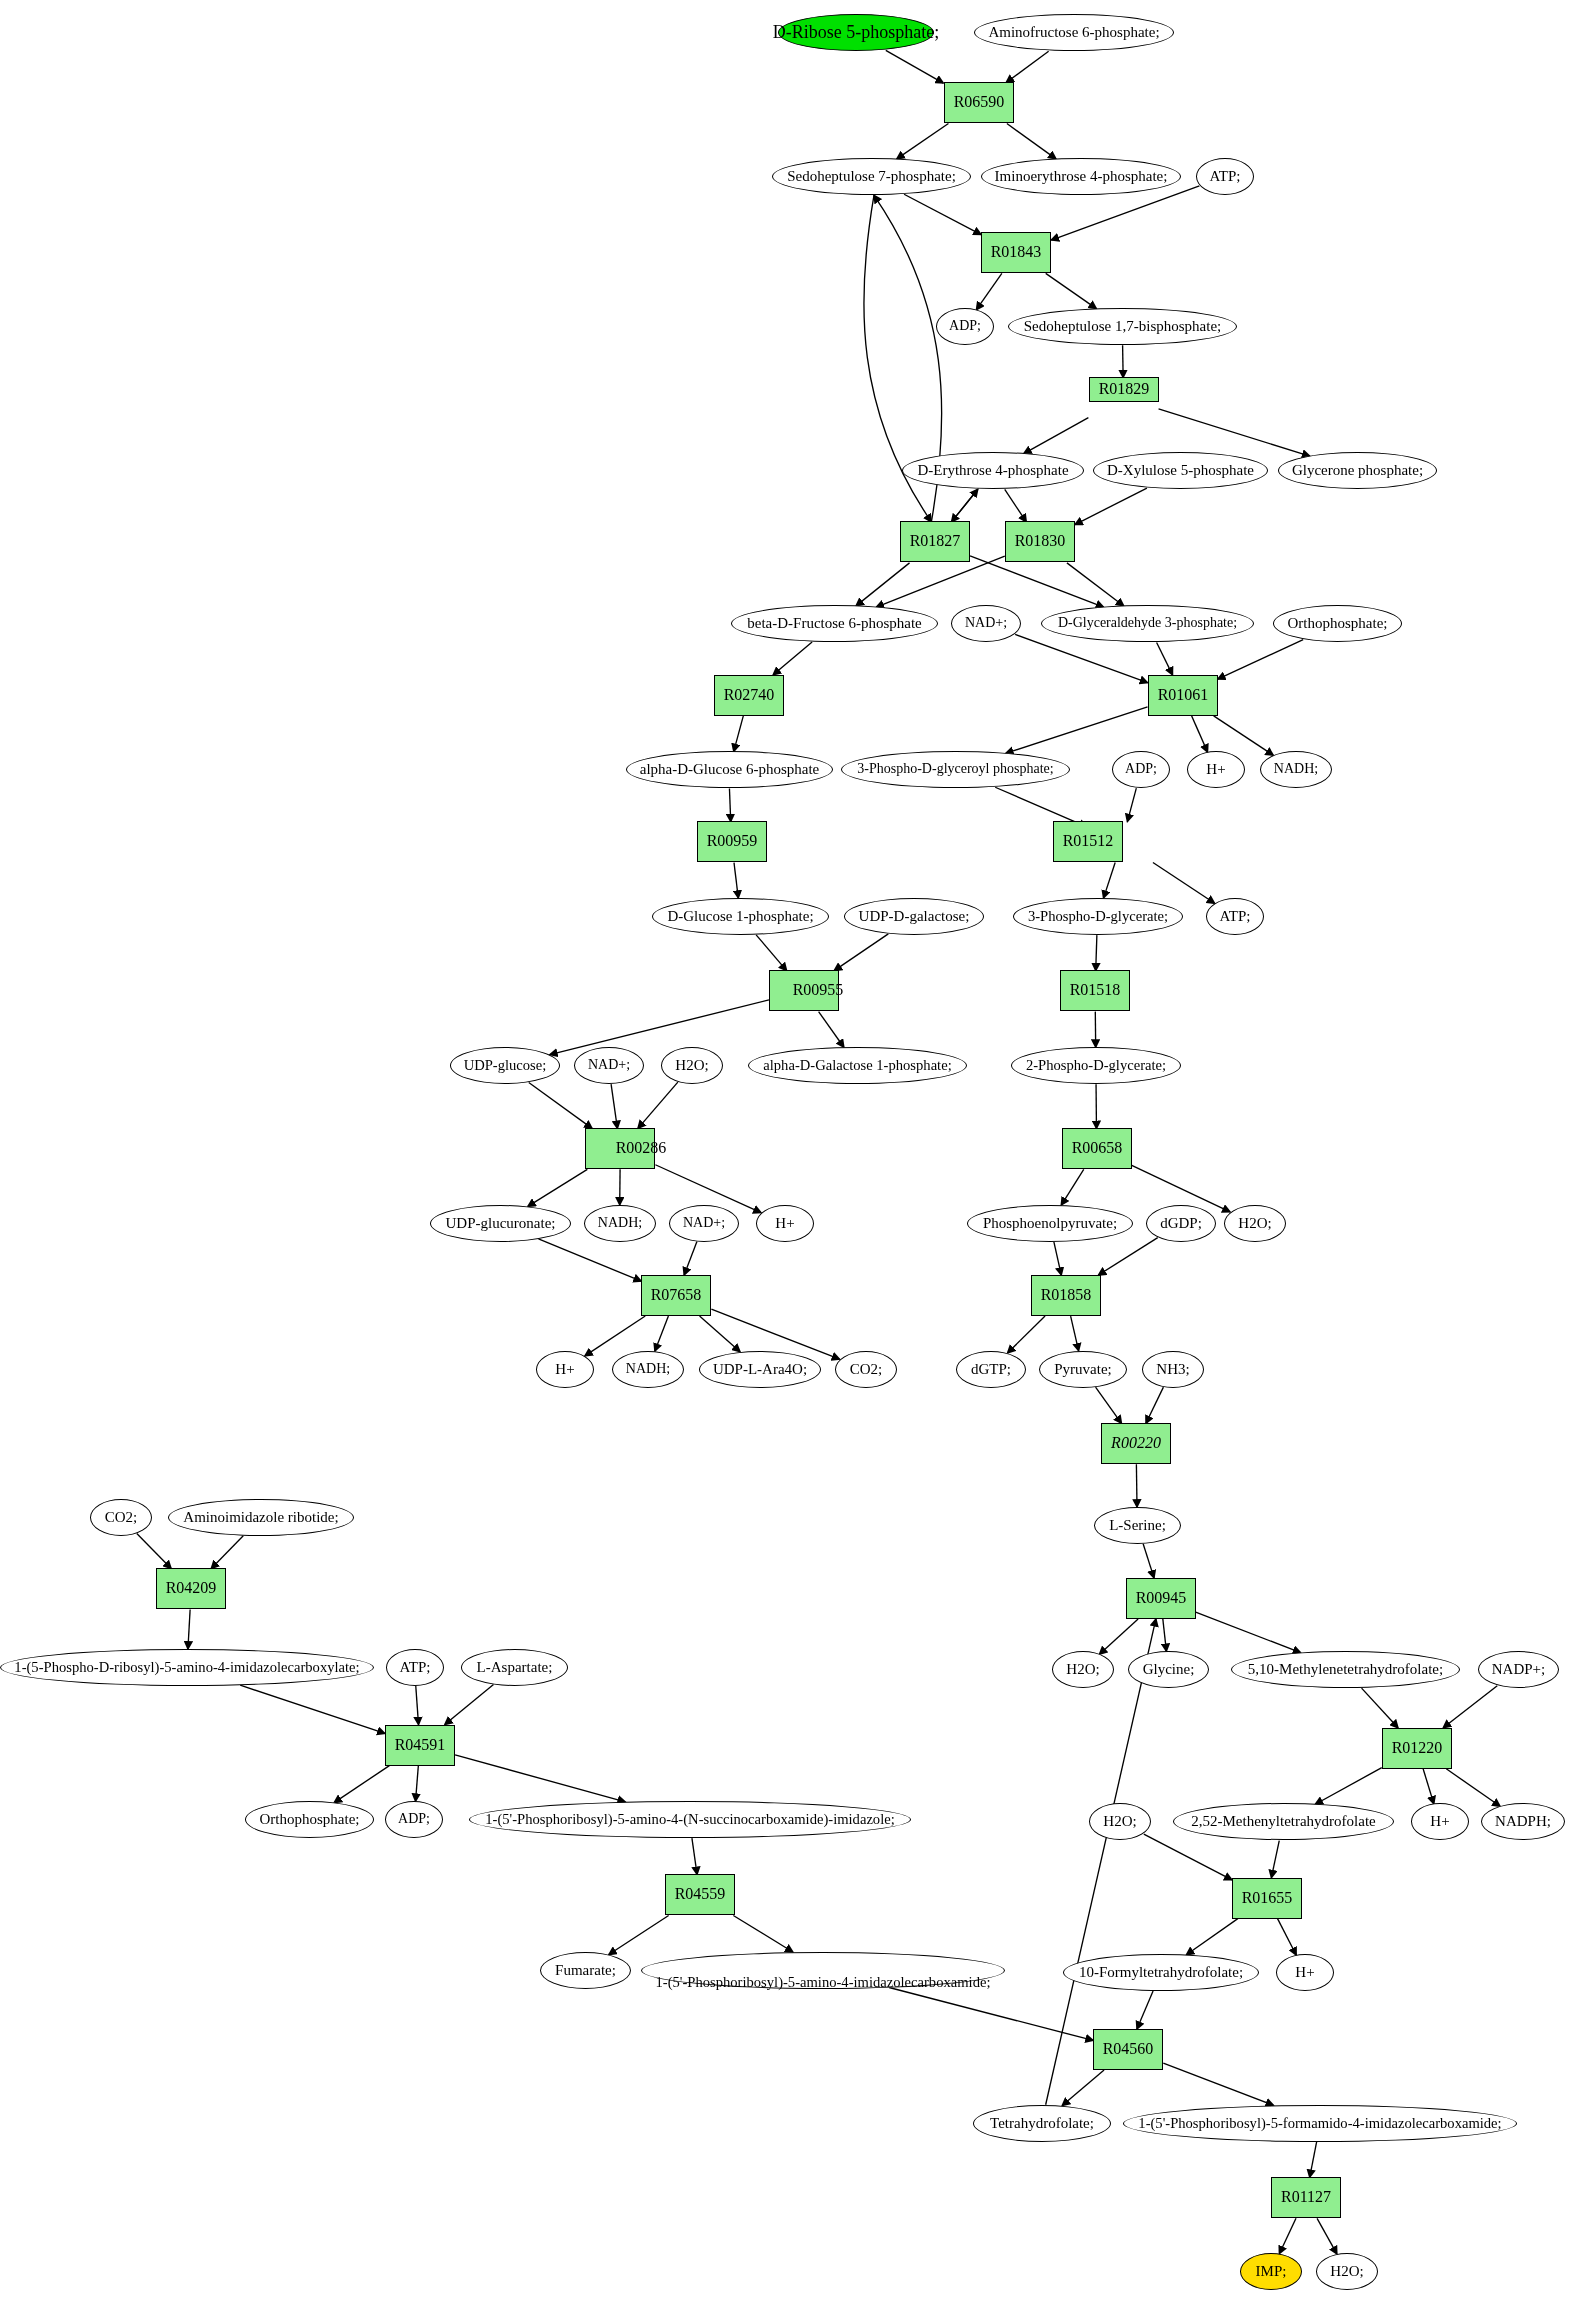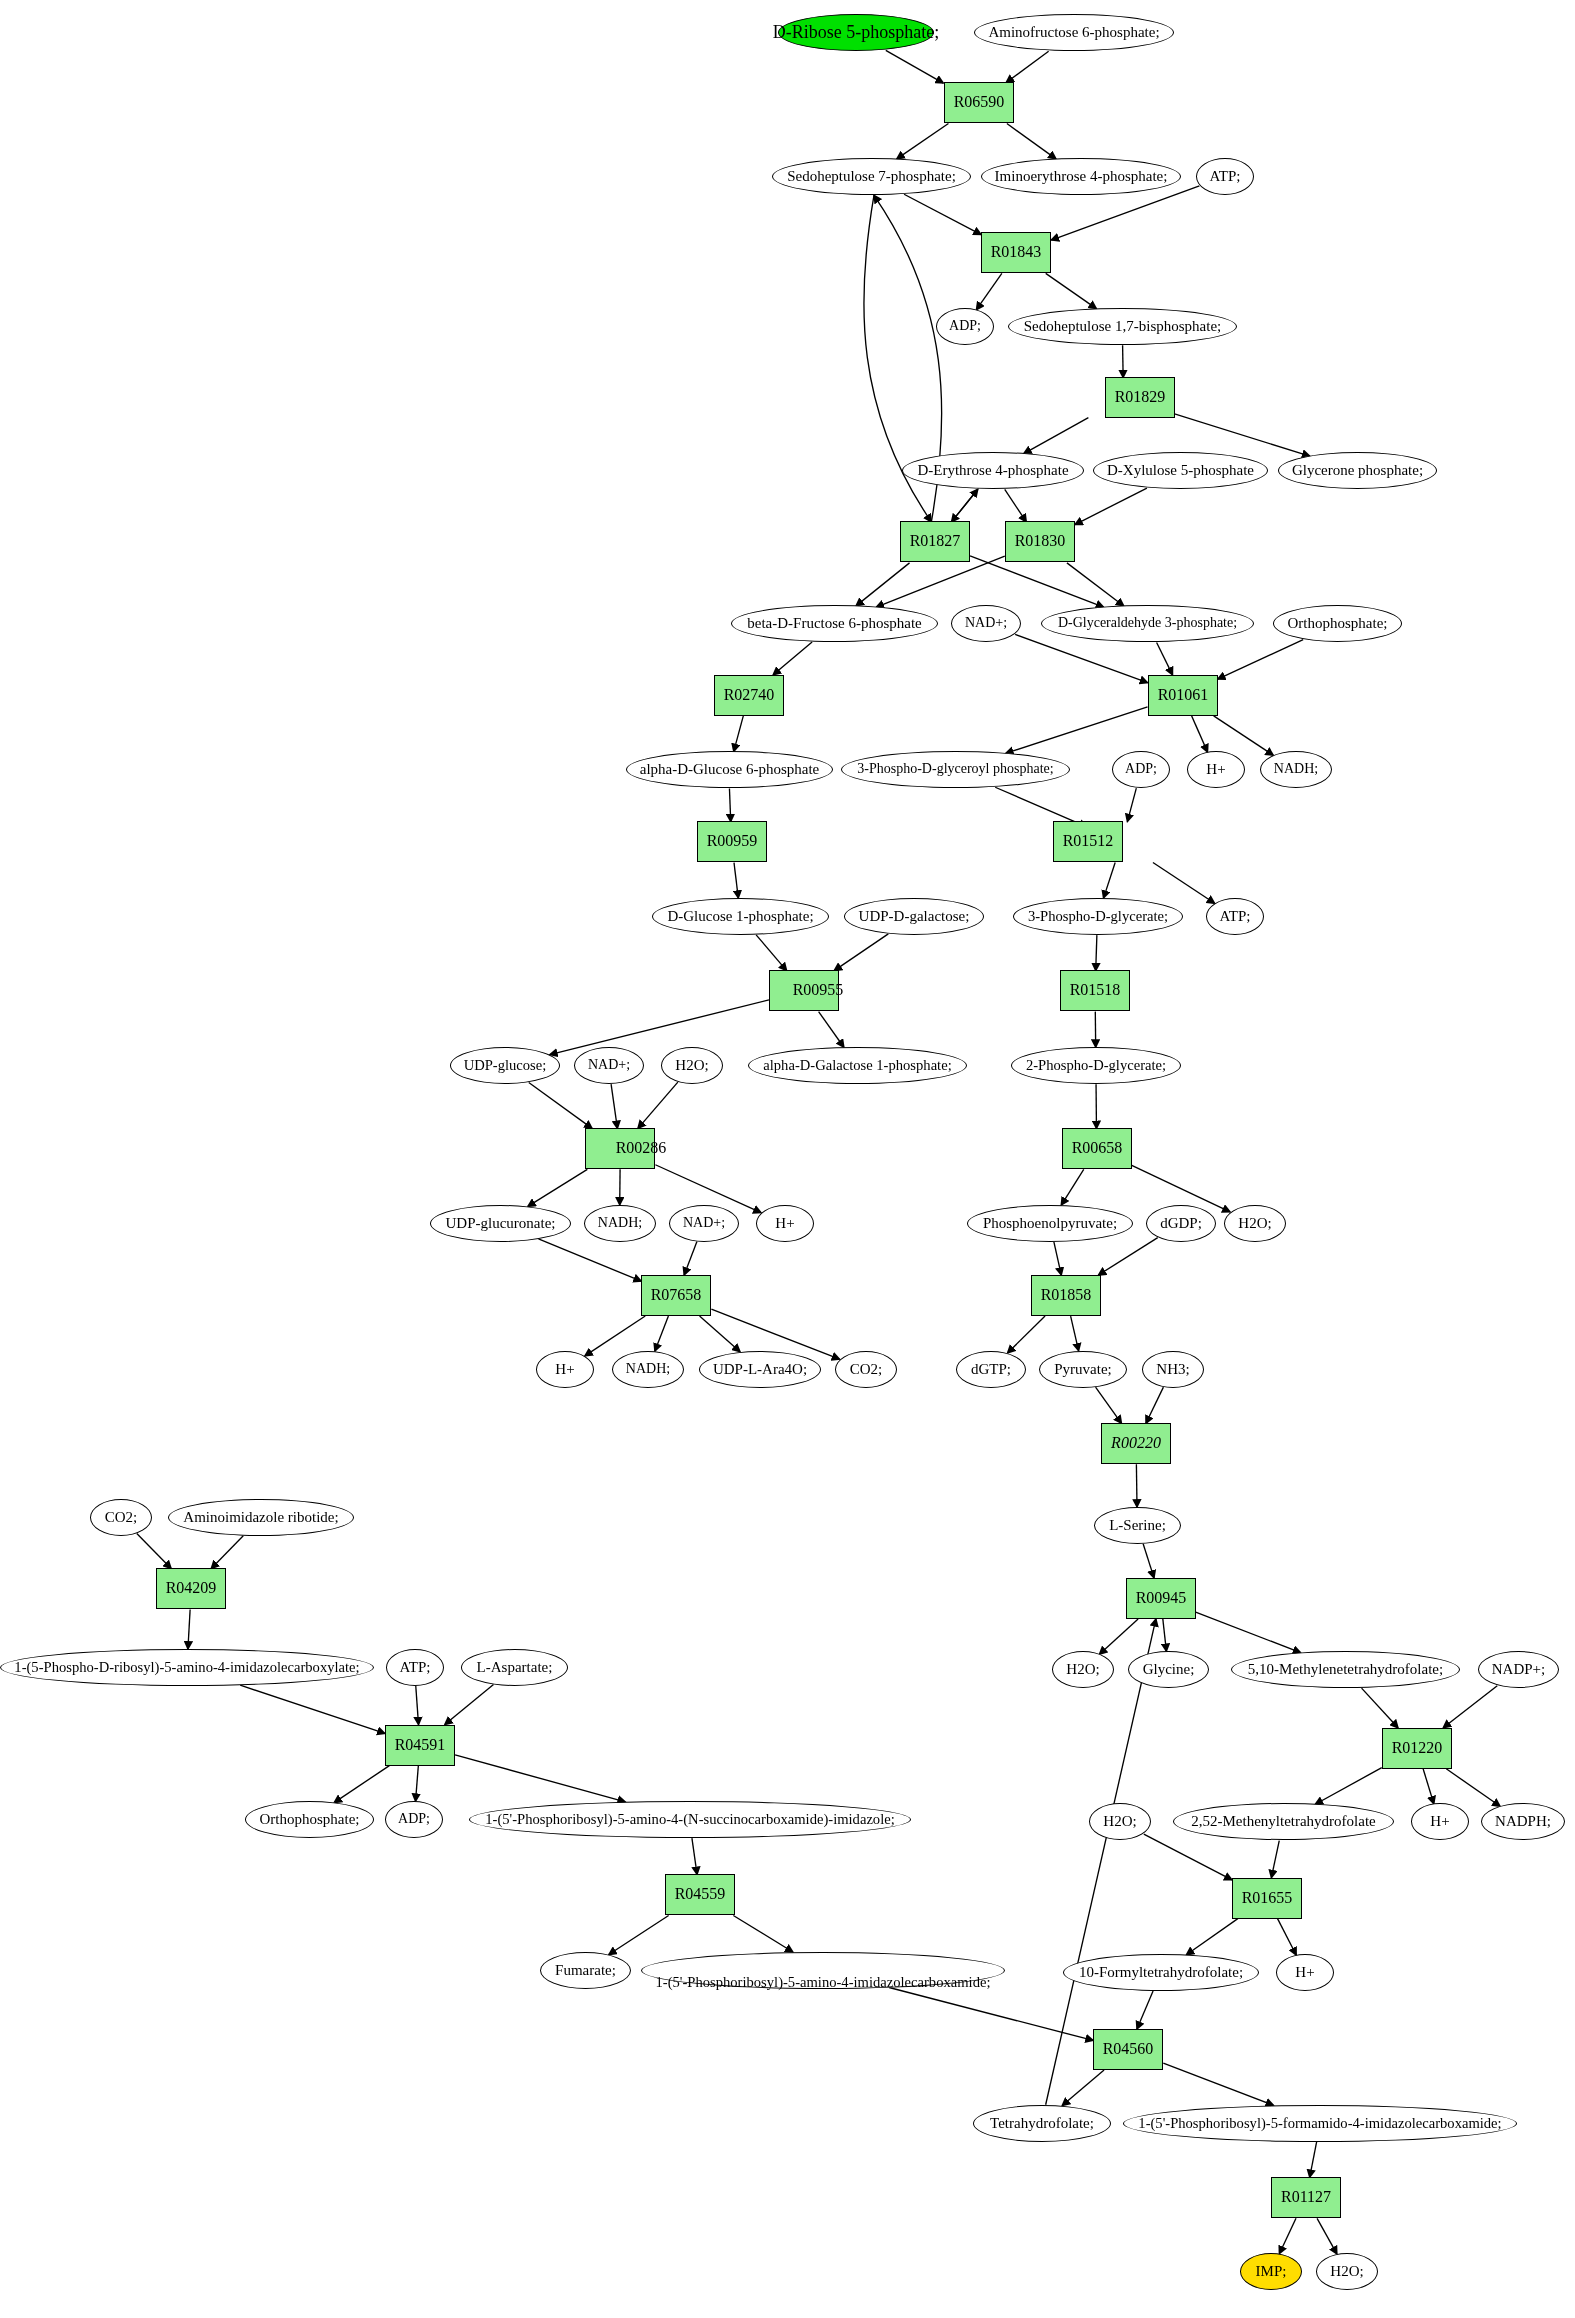--- a/index.html
+++ b/index.html
@@ -187,21 +187,21 @@
       </div>
       <div class="node reaction" style="left: 981px; top: 232px; width: 70px; height: 41px;">
         <span class="node-label">R01843</span>
       </div>
       <div class="node compound" style="left: 936px; top: 308px; width: 58px; height: 37px;">
         <span class="node-label" style="font-size: 14px;">ADP;</span>
       </div>
       <div class="node compound" style="left: 1008px; top: 308px; width: 229px; height: 37px;">
         <span class="node-label">Sedoheptulose 1,7-bisphosphate;</span>
       </div>
-      <div class="node reaction" style="left: 1089px; top: 377px; width: 70px; height: 41px; margin-left: 16px;">
+      <div class="node reaction" style="left: 1089px; top: 377px; width: 70px; height: 25px;">
         <span class="node-label">R01829</span>
       </div>
       <div class="node compound" style="left: 902px; top: 452px; width: 182px; height: 37px;">
         <span class="node-label">D-Erythrose 4-phosphate</span>
       </div>
       <div class="node compound" style="left: 1093px; top: 452px; width: 175px; height: 37px;">
         <span class="node-label">D-Xylulose 5-phosphate</span>
       </div>
       <div class="node compound" style="left: 1278px; top: 452px; width: 159px; height: 37px;">
         <span class="node-label">Glycerone phosphate;</span>

